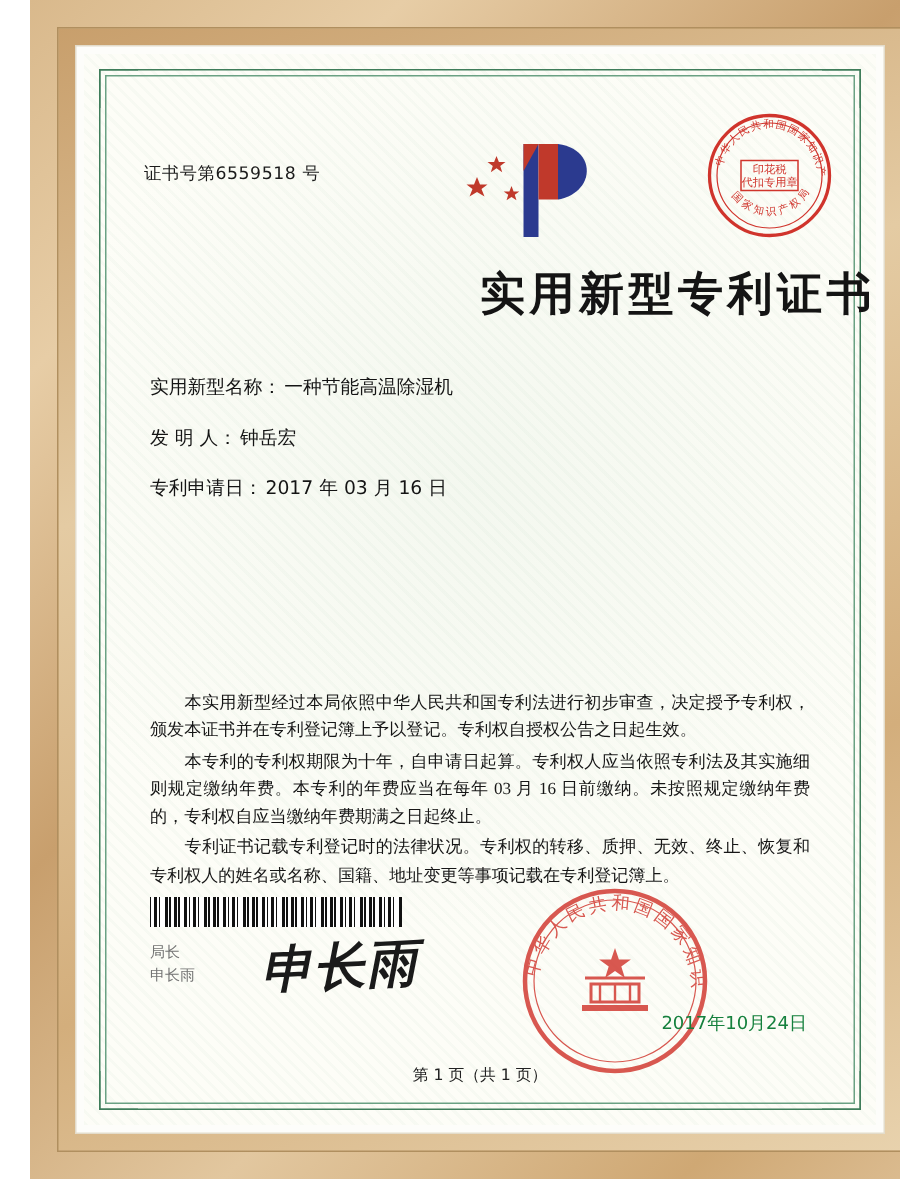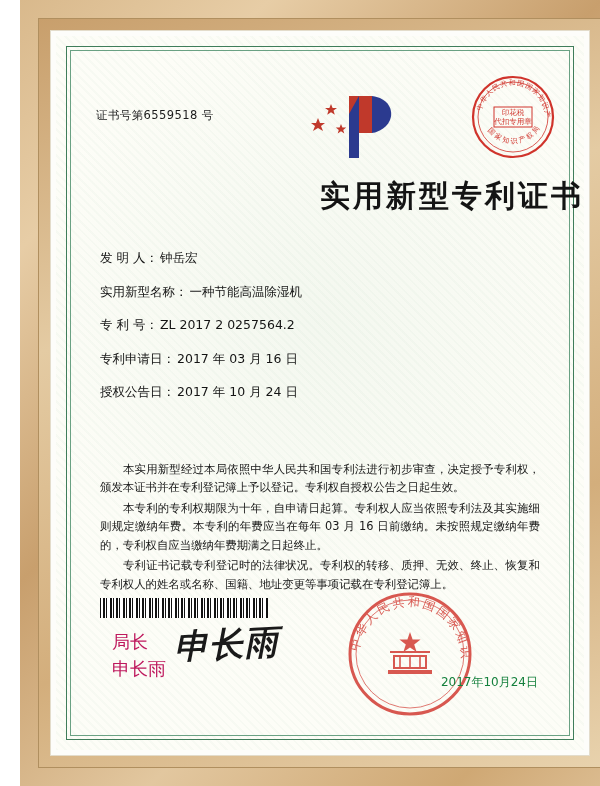--- a/index.html
+++ b/index.html
@@ -149,20 +149,21 @@
   
   .body-text {
     position: absolute;
     left: 44px;
     top: 424px;
     width: 440px;
     font-size: 11.4px;
     line-height: 1.62;
     color: #161616;
     text-align: justify;
+    font-family: Liberation Serif, serif;
   }
   .body-text p {
     margin: 0 0 2px 0;
     text-indent: 23px;
   }
 
   
   .barcode {
     position: absolute;
     left: 44px;
@@ -173,24 +174,24 @@
       repeating-linear-gradient(90deg,
         #111 0 1px, #fff 1px 3px,
         #111 3px 5px, #fff 5px 6px,
         #111 6px 7px, #fff 7px 10px,
         #111 10px 12px, #fff 12px 13px);
   }
 
   
   .sig-label {
     position: absolute;
-    left: 56px;
+    left: 44px;
     top: 592px;
-    font-size: 18px;
-    color: #be185d;
+    font-size: 10px;
+    color: #737373;
     line-height: 1.5;
   }
   .sig-hand {
     position: absolute;
     left: 118px;
     top: 586px;
     font-family: "DejaVu Serif", serif;
     font-size: 34px;
     font-style: italic;
     font-weight: bold;
@@ -276,38 +277,30 @@
         <text font-size="7" fill="#d0342c" font-family="DejaVu Sans, sans-serif" letter-spacing="2">
           <textPath href="#arcBot" startOffset="14%">国家知识产权局</textPath>
         </text>
       </svg>
     </div>
 
     <div class="title">实用新型专利证书</div>
 
     <div class="fields">
       <div class="field-row">
+        <span class="field-label">实用新型名称：</span>
+        <span class="field-value">一种节能高温除湿机</span>
+      </div>
+      <div class="field-row">
         <span class="field-label">发 明 人：</span>
         <span class="field-value">钟岳宏</span>
       </div>
       <div class="field-row">
-        <span class="field-label">实用新型名称：</span>
-        <span class="field-value">一种节能高温除湿机</span>
-      </div>
-      <div class="field-row">
-        <span class="field-label">专 利 号：</span>
-        <span class="field-value">ZL 2017 2 0257564.2</span>
-      </div>
-      <div class="field-row">
         <span class="field-label">专利申请日：</span>
         <span class="field-value">2017 年 03 月 16 日</span>
-      </div>
-      <div class="field-row">
-        <span class="field-label">授权公告日：</span>
-        <span class="field-value">2017 年 10 月 24 日</span>
       </div>
     </div>
 
     <div class="body-text">
       <p>本实用新型经过本局依照中华人民共和国专利法进行初步审查，决定授予专利权，颁发本证书并在专利登记簿上予以登记。专利权自授权公告之日起生效。</p>
       <p>本专利的专利权期限为十年，自申请日起算。专利权人应当依照专利法及其实施细则规定缴纳年费。本专利的年费应当在每年 03 月 16 日前缴纳。未按照规定缴纳年费的，专利权自应当缴纳年费期满之日起终止。</p>
       <p>专利证书记载专利登记时的法律状况。专利权的转移、质押、无效、终止、恢复和专利权人的姓名或名称、国籍、地址变更等事项记载在专利登记簿上。</p>
     </div>
 
     <div class="barcode"></div>
@@ -332,14 +325,15 @@
           <path d="M44 82 L88 82 L88 86 L44 86 Z" fill="#d0342c"></path>
           <path d="M50 68 L82 68 L82 80 L50 80 Z" fill="none" stroke="#d0342c" stroke-width="2"></path>
           <path d="M56 68 L56 80 M66 68 L66 80 M76 68 L76 80" stroke="#d0342c" stroke-width="1.6"></path>
           <path d="M46 64 L86 64" stroke="#d0342c" stroke-width="2"></path>
         </g>
       </svg>
     </div>
 
     <div class="issue-date">2017年10月24日</div>
 
+    <div class="page-no">第 1 页（共 1 页）</div>
   </div>
 </div>
 
 </body></html>

